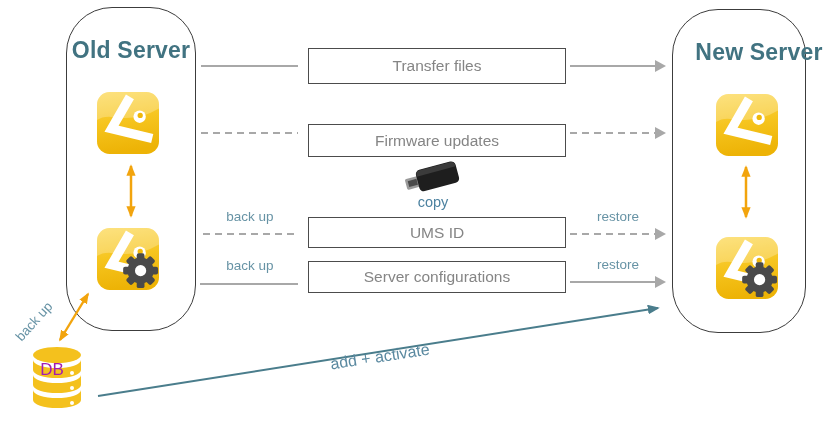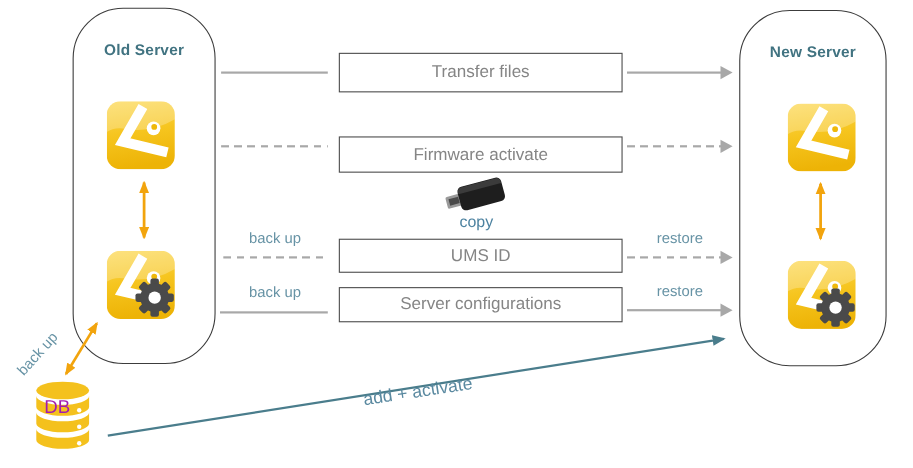--- a/index.html
+++ b/index.html
@@ -5,21 +5,21 @@
   html,body{margin:0;padding:0;background:#fff;}
   .stage{
     position:relative;width:830px;height:425px;background:#ffffff;
     font-family:"Liberation Sans",sans-serif;overflow:hidden;
   }
   .abs{position:absolute;}
   .server-box{
     border:1.5px solid #3c3c3c;border-radius:46px;background:#fff;box-sizing:border-box;
   }
   .server-title{
-    font-size:14px;font-weight:bold;color:#417381;text-align:center;letter-spacing:0.2px;
+    font-size:23px;font-weight:bold;color:#417381;text-align:center;letter-spacing:0.2px;
   }
   .step-box{
     left:308px;width:258px;border:1.4px solid #4c4c4c;background:#fff;box-sizing:border-box;
     display:flex;align-items:center;justify-content:center;
     color:#858585;font-size:15.5px;
   }
   .hline{height:2px;background:#a8a8a8;}
   .hline.dashed{background:repeating-linear-gradient(90deg,#a8a8a8 0 7px,transparent 7px 12px);}
   .harrow{width:96px;height:12px;}
   .harrow .shaft{position:absolute;left:0;right:9px;top:5px;height:2px;background:#a8a8a8;}
@@ -84,37 +84,37 @@
     </svg>
   <svg class="abs" style="left:121px;top:158px;" width="20" height="66">
     <path d="M10,8 L10,58" stroke="#f2a40d" stroke-width="2.5" fill="none" marker-start="url(#mOrange)" marker-end="url(#mOrange)"></path>
   </svg>
   <svg class="abs" style="left:97px;top:228px;" width="62" height="62" viewBox="0 0 64 64">
       <use href="#sym-ums"></use>
       <use href="#sym-gear"></use>
     </svg>
 
   <div class="abs server-box" style="left:672px;top:9px;width:134px;height:324px;"></div>
-  <div class="abs server-title" style="left:672px;top:39px;width:134px;">New Server</div>
+  <div class="abs server-title" style="left:672px;top:39px;width:134px;padding-left:20px;">New Server</div>
   <svg class="abs" style="left:716px;top:94px;" width="62" height="62" viewBox="0 0 64 64">
       <use href="#sym-ums"></use>
     </svg>
   <svg class="abs" style="left:736px;top:159px;" width="20" height="66">
     <path d="M10,8 L10,58" stroke="#f2a40d" stroke-width="2.5" fill="none" marker-start="url(#mOrange)" marker-end="url(#mOrange)"></path>
   </svg>
   <svg class="abs" style="left:716px;top:237px;" width="62" height="62" viewBox="0 0 64 64">
       <use href="#sym-ums"></use>
       <use href="#sym-gear"></use>
     </svg>
 
   <div class="abs step-box" style="top:48px;height:36px;">
     <span>Transfer files</span>
   </div>
   <div class="abs step-box" style="top:124px;height:33px;">
-    <span>Firmware activate</span>
+    <span>Firmware updates</span>
   </div>
   <div class="abs step-box" style="top:261px;height:32px;">
     <span>Server configurations</span>
   </div>
   <div class="abs step-box" style="top:217px;height:31px;">
     <span>UMS ID</span>
   </div>
 
   <svg class="abs" style="left:402px;top:156px;" width="62" height="42" viewBox="0 0 62 42">
     <g transform="rotate(-15 31 21)">

